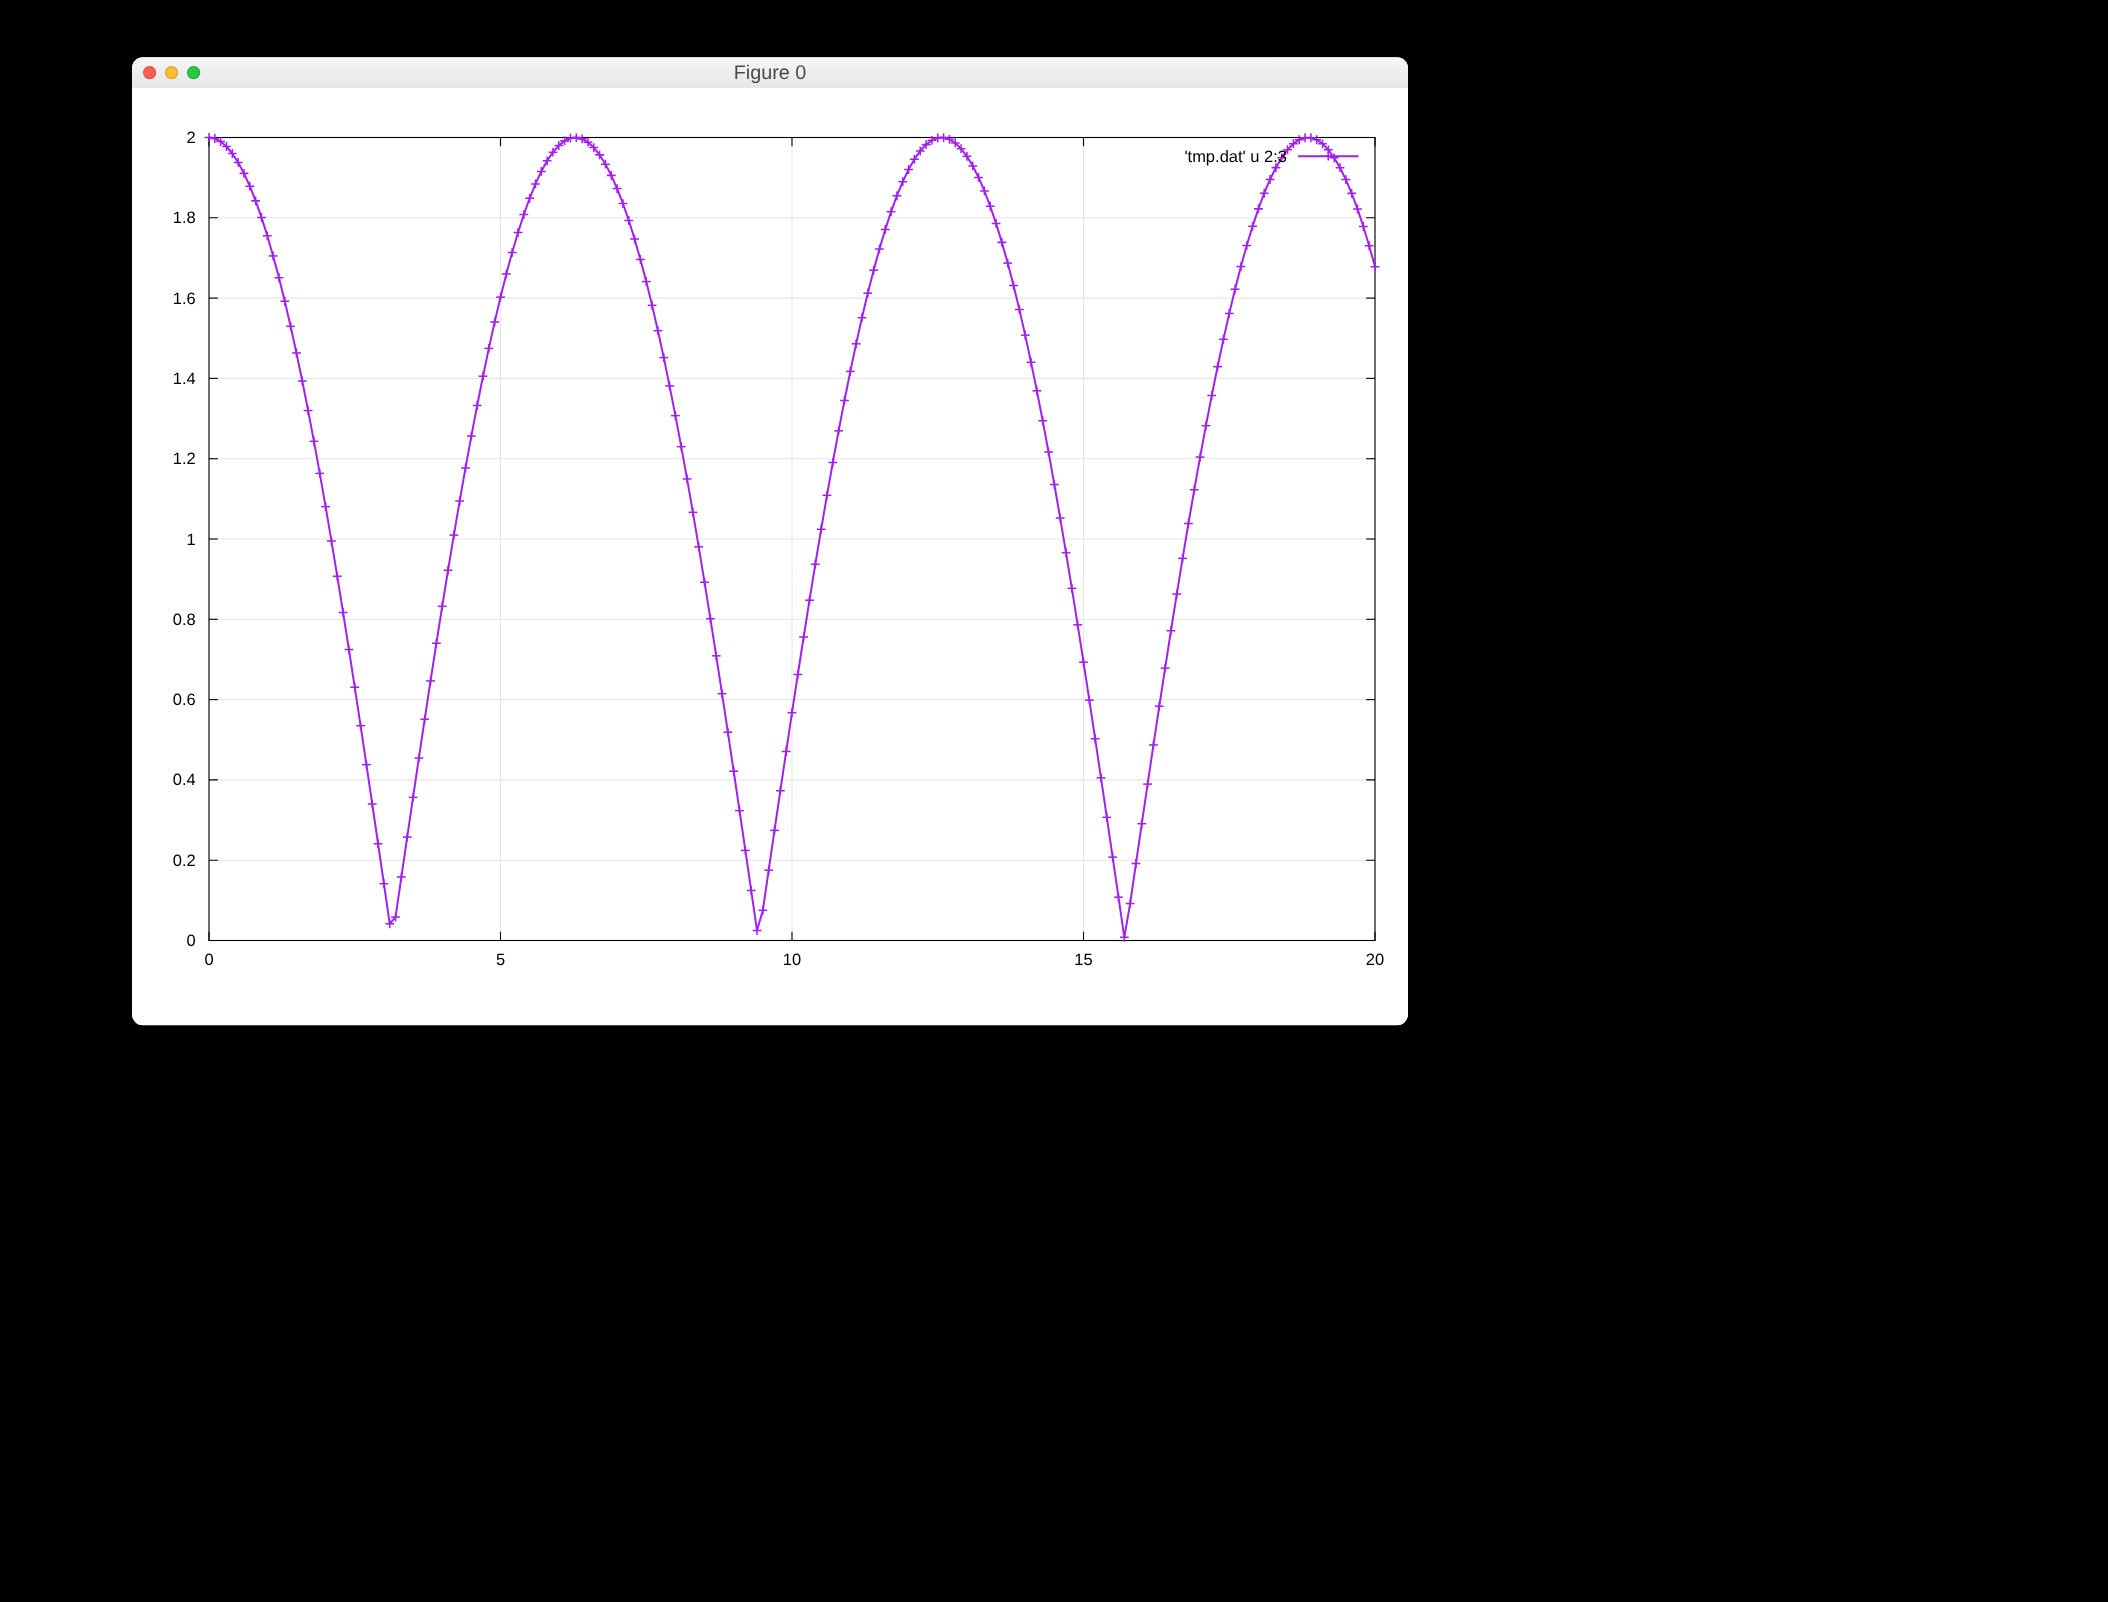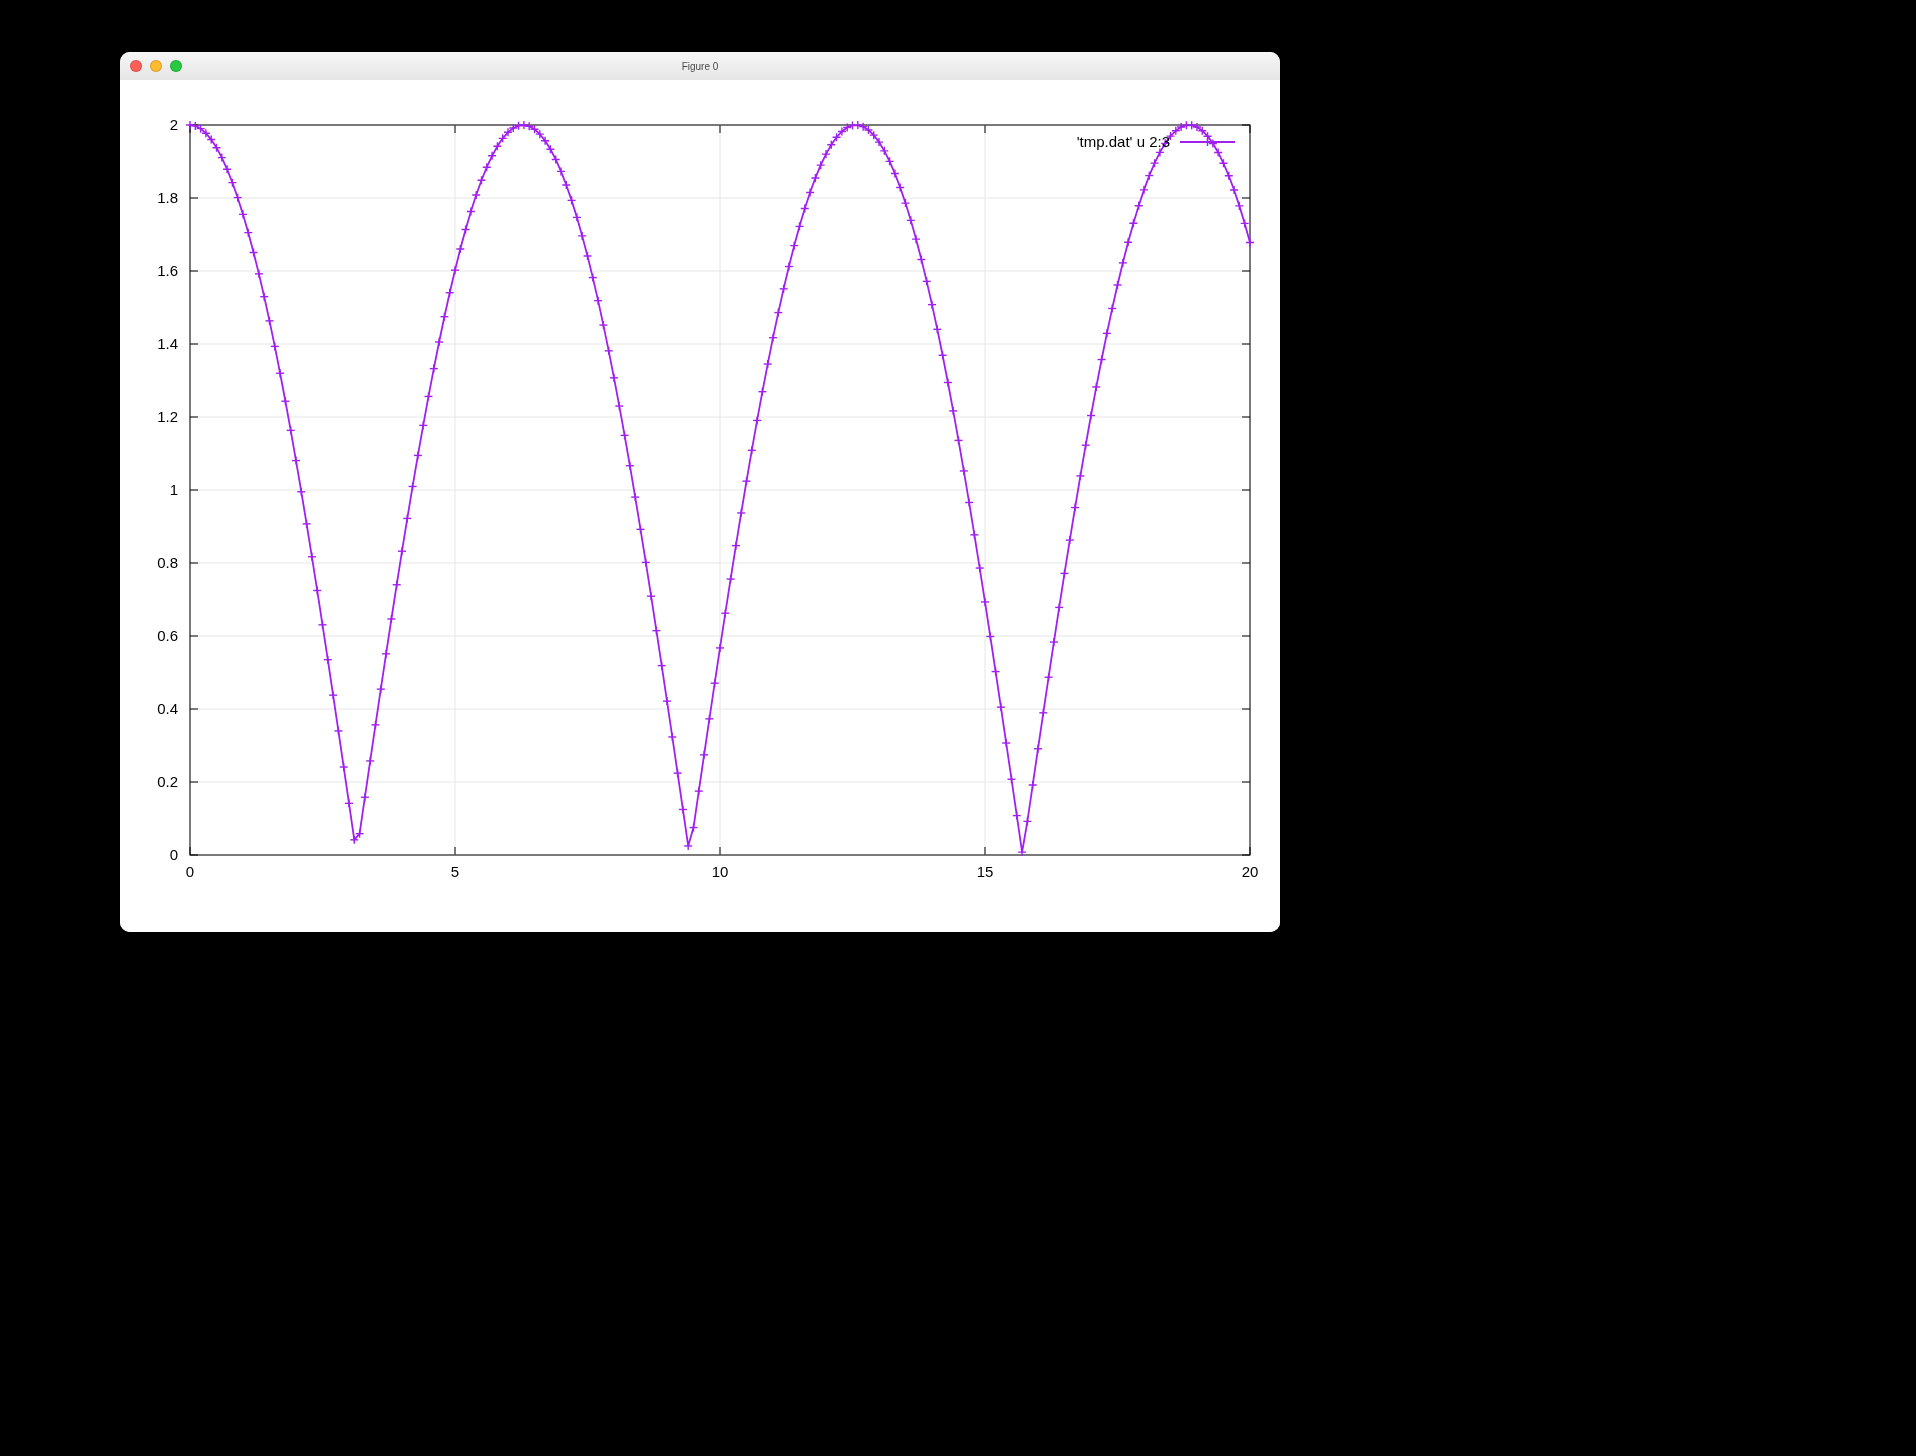--- a/index.html
+++ b/index.html
@@ -41,21 +41,21 @@
     width: 12px; height: 12px; border-radius: 50%;
     box-shadow: inset 0 0 0 1px rgba(0,0,0,0.15);
   }
   .tl.red { background: #ff5f57; }
   .tl.yellow { background: #febc2e; }
   .tl.green { background: #28c840; }
   .title {
     position: absolute;
     left: 0; right: 0;
     text-align: center;
-    font-size: 10px;
+    font-size: 18px;
     color: #4a4a4a;
     pointer-events: none;
   }
   .plot-wrap {
     position: absolute;
     top: 28px;
     left: 0; right: 0; bottom: 0;
     background: #fff;
   }
   svg { display: block; }

